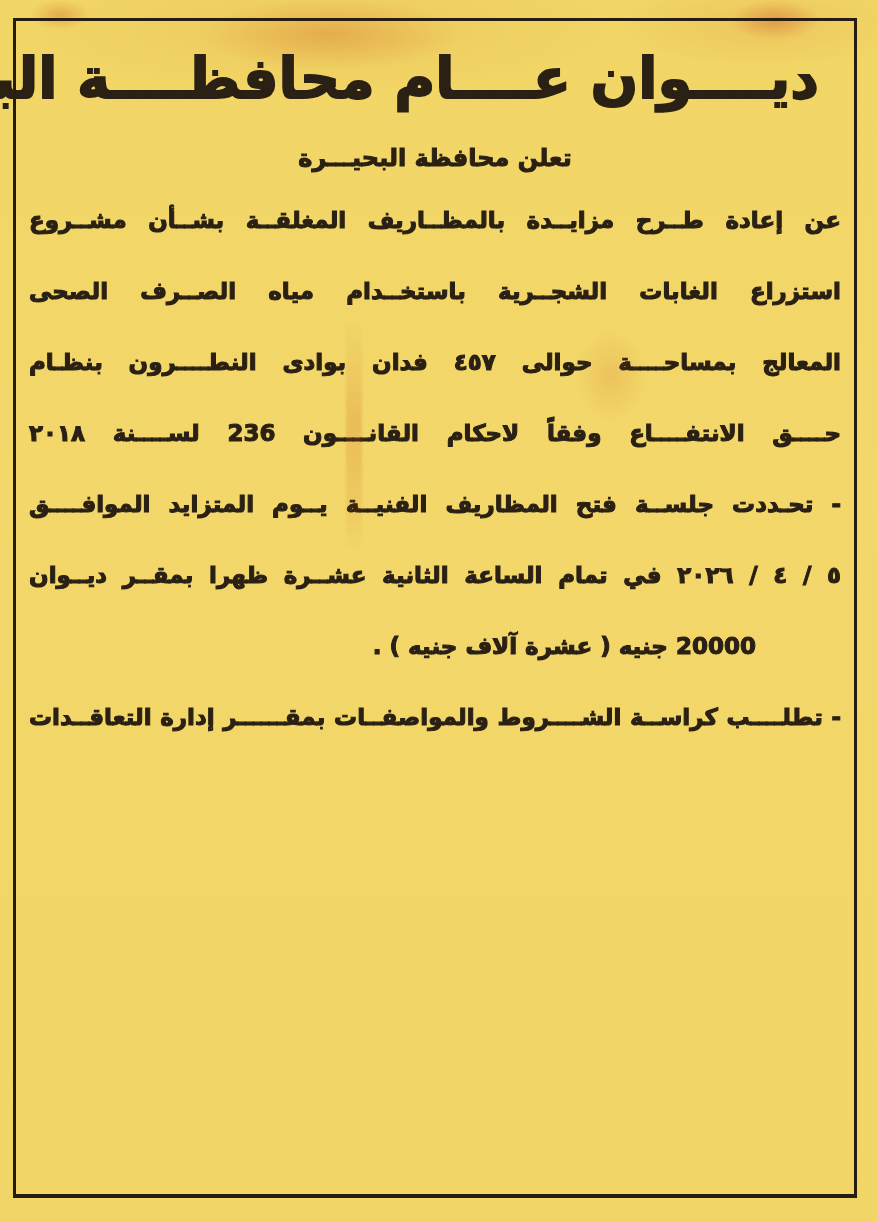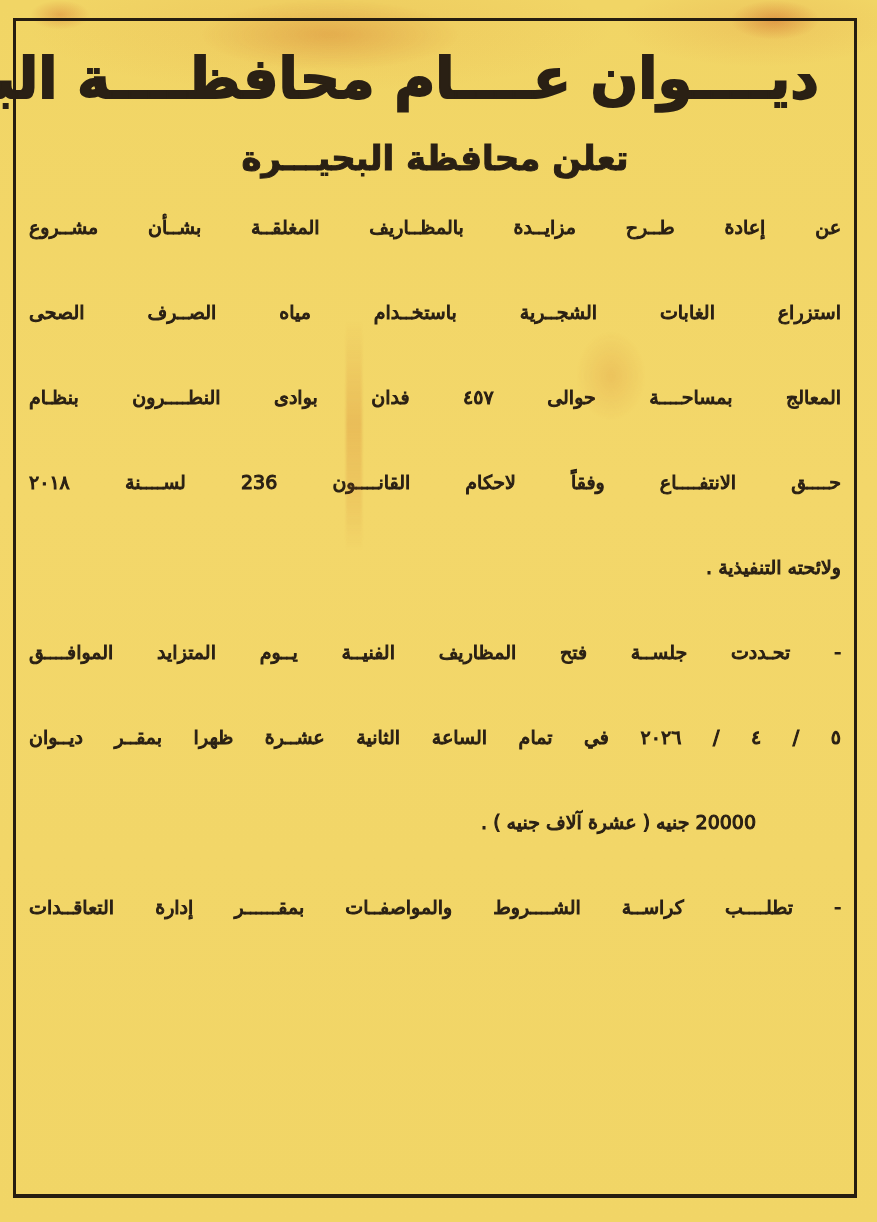--- a/index.html
+++ b/index.html
@@ -50,29 +50,29 @@
     -webkit-text-stroke: 1.8px #2a2014;
     text-align: justify;
     text-align-last: justify;
     padding: 0 22px 0 14px;
     white-space: nowrap;
     letter-spacing: 0px;
   }
   .subtitle {
     height: 60px;
     line-height: 66px;
-    font-size: 34px;
+    font-size: 24px;
     font-weight: bold;
     -webkit-text-stroke: 1px #2a2014;
     text-align: center;
   }
   .bl {
-    line-height: 85px;
-    font-size: 19px;
-    font-weight: normal;
+    line-height: 71px;
+    font-size: 23px;
+    font-weight: bold;
     -webkit-text-stroke: 1.05px #2a2014;
   }
   .j { text-align: justify; text-align-last: justify; }
   .r { text-align: right; }
   .ind85 { padding-right: 85px; }
 </style>
 </head>
 <body>
 
 <div class="paper">
@@ -88,21 +88,20 @@
 
     <div class="title">ديــــوان عــــام محافظــــة البحيــــرة</div>
 
     <div class="subtitle">تعلن محافظة البحيـــرة</div>
 
     <div>
       <div class="bl j">عن إعادة طــرح مزايــدة بالمظــاريف المغلقــة بشــأن مشــروع</div>
       <div class="bl j">استزراع الغابات الشجــرية باستخــدام مياه الصــرف الصحى</div>
       <div class="bl j">المعالج بمساحــــة حوالى ٤٥٧ فدان بوادى النطــــرون بنظـام</div>
       <div class="bl j">حــــق الانتفــــاع وفقاً لاحكام القانــــون 236 لســــنة ٢٠١٨</div>
-      <div class="bl r">ولائحته التنفيذية .</div>
       <div class="bl j">- تحـددت جلســة فتح المظاريف الفنيــة يــوم المتزايد الموافــــق</div>
       <div class="bl j">٥ / ٤ / ٢٠٢٦ في تمام الساعة الثانية عشــرة ظهرا بمقــر ديــوان</div>
       <div class="bl r ind85">20000 جنيه ( عشرة آلاف جنيه ) .</div>
       <div class="bl j">- تطلــــب كراســة الشــــروط والمواصفــات بمقــــــر إدارة التعاقــدات</div>
 
     </div>
 
   </div>
 </div>
 

